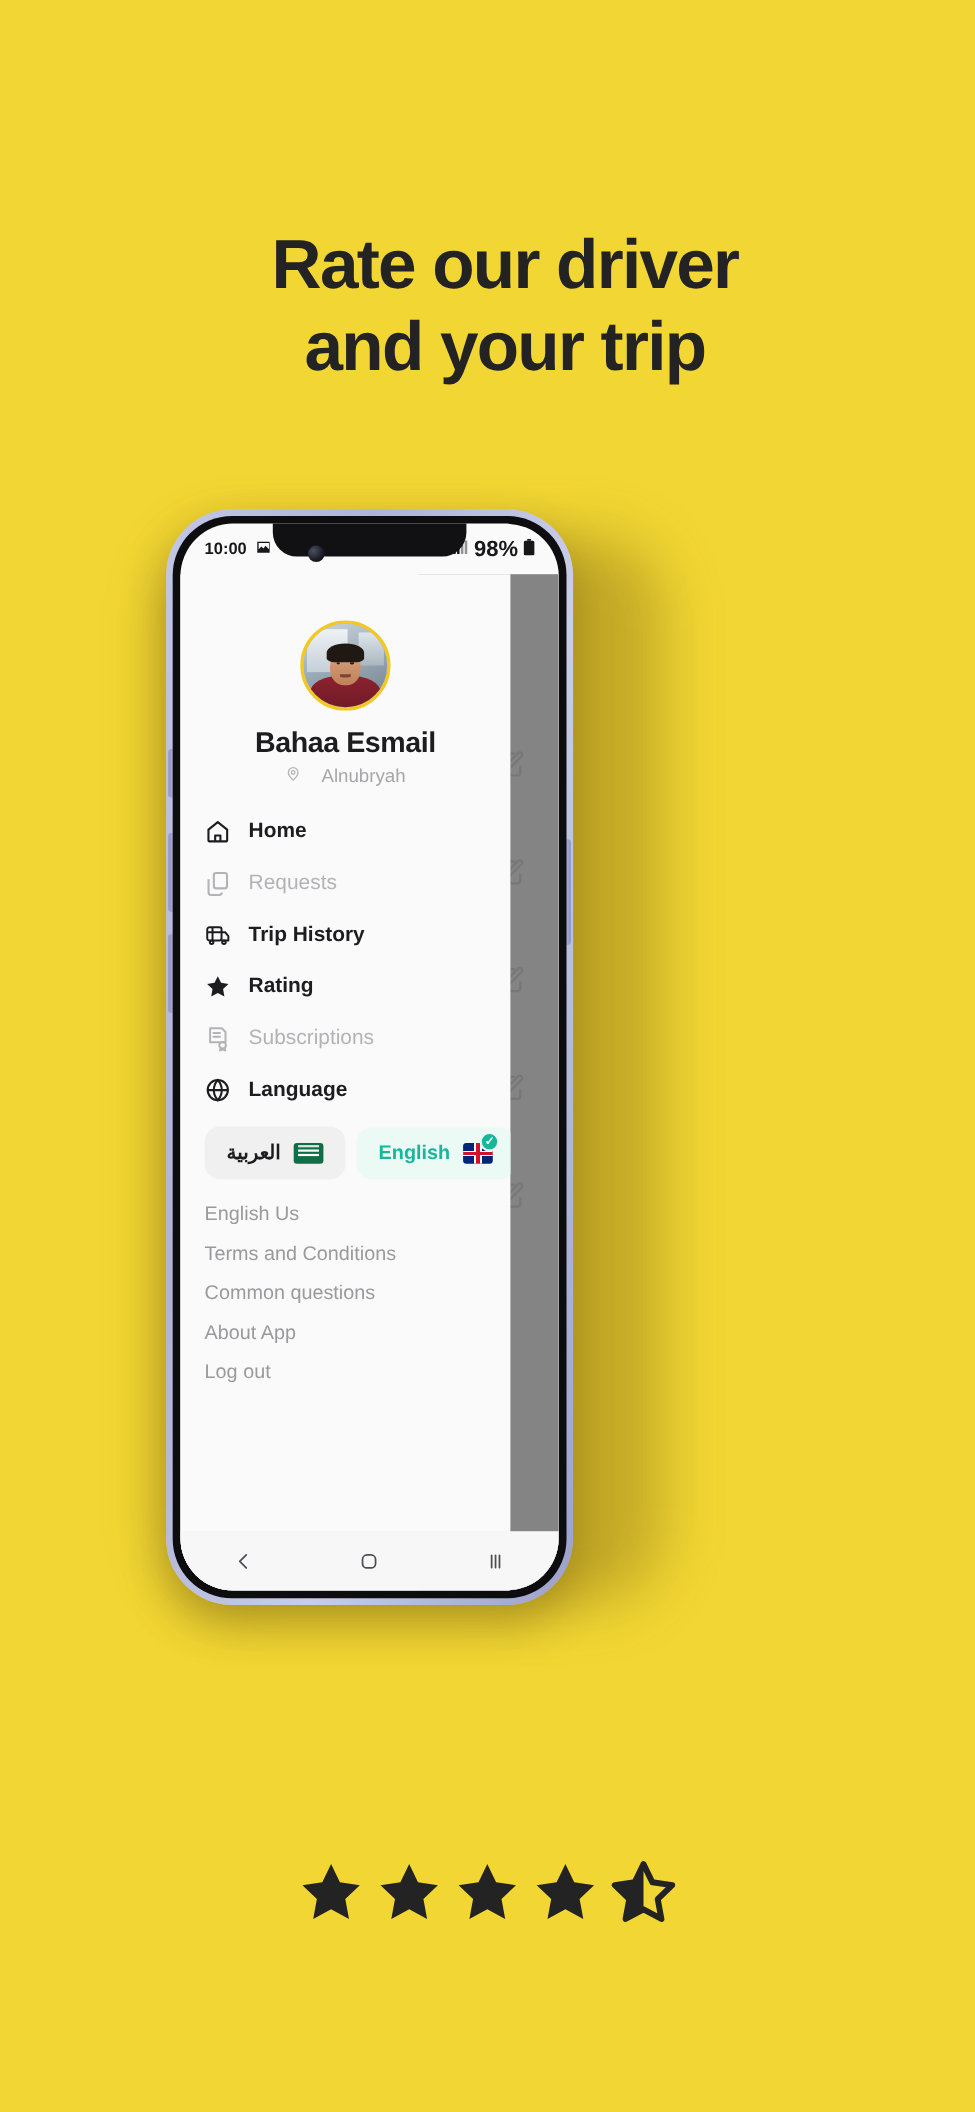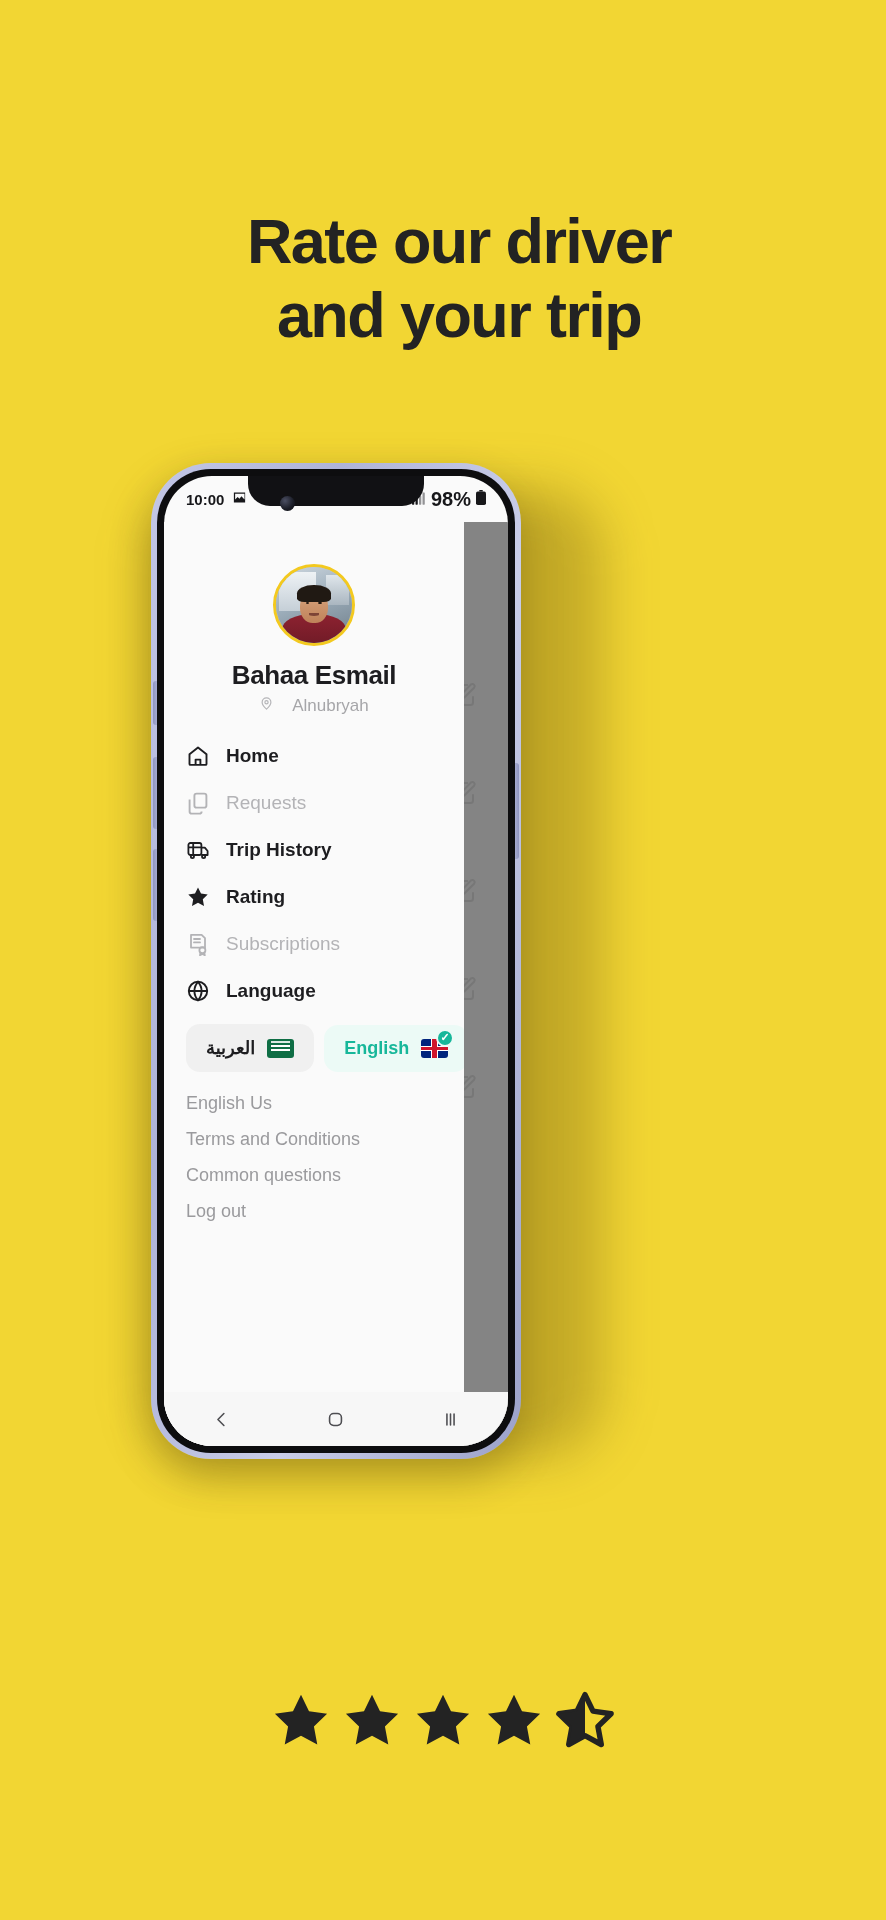--- a/index.html
+++ b/index.html
@@ -481,20 +481,21 @@
                 <span>English</span>
                 <span class="flag flag-uk"></span>
                 <span class="lang-check">✓</span>
               </div>
             </div>
 
             <div class="footer-links">
               <div class="footer-link">English Us</div>
               <div class="footer-link">Terms and Conditions</div>
               <div class="footer-link">Common questions</div>
+              <div class="footer-link">About App</div>
               <div class="footer-link">Log out</div>
             </div>
           </div>
         </div>
 
         <div class="android-nav">
           <span class="nav-btn">
             <svg width="19" height="19" viewBox="0 0 24 24" fill="none" stroke="#4e4e52" stroke-width="2" stroke-linecap="round" stroke-linejoin="round">
               <path d="M15 4.5 7.5 12 15 19.5"></path>
             </svg>

